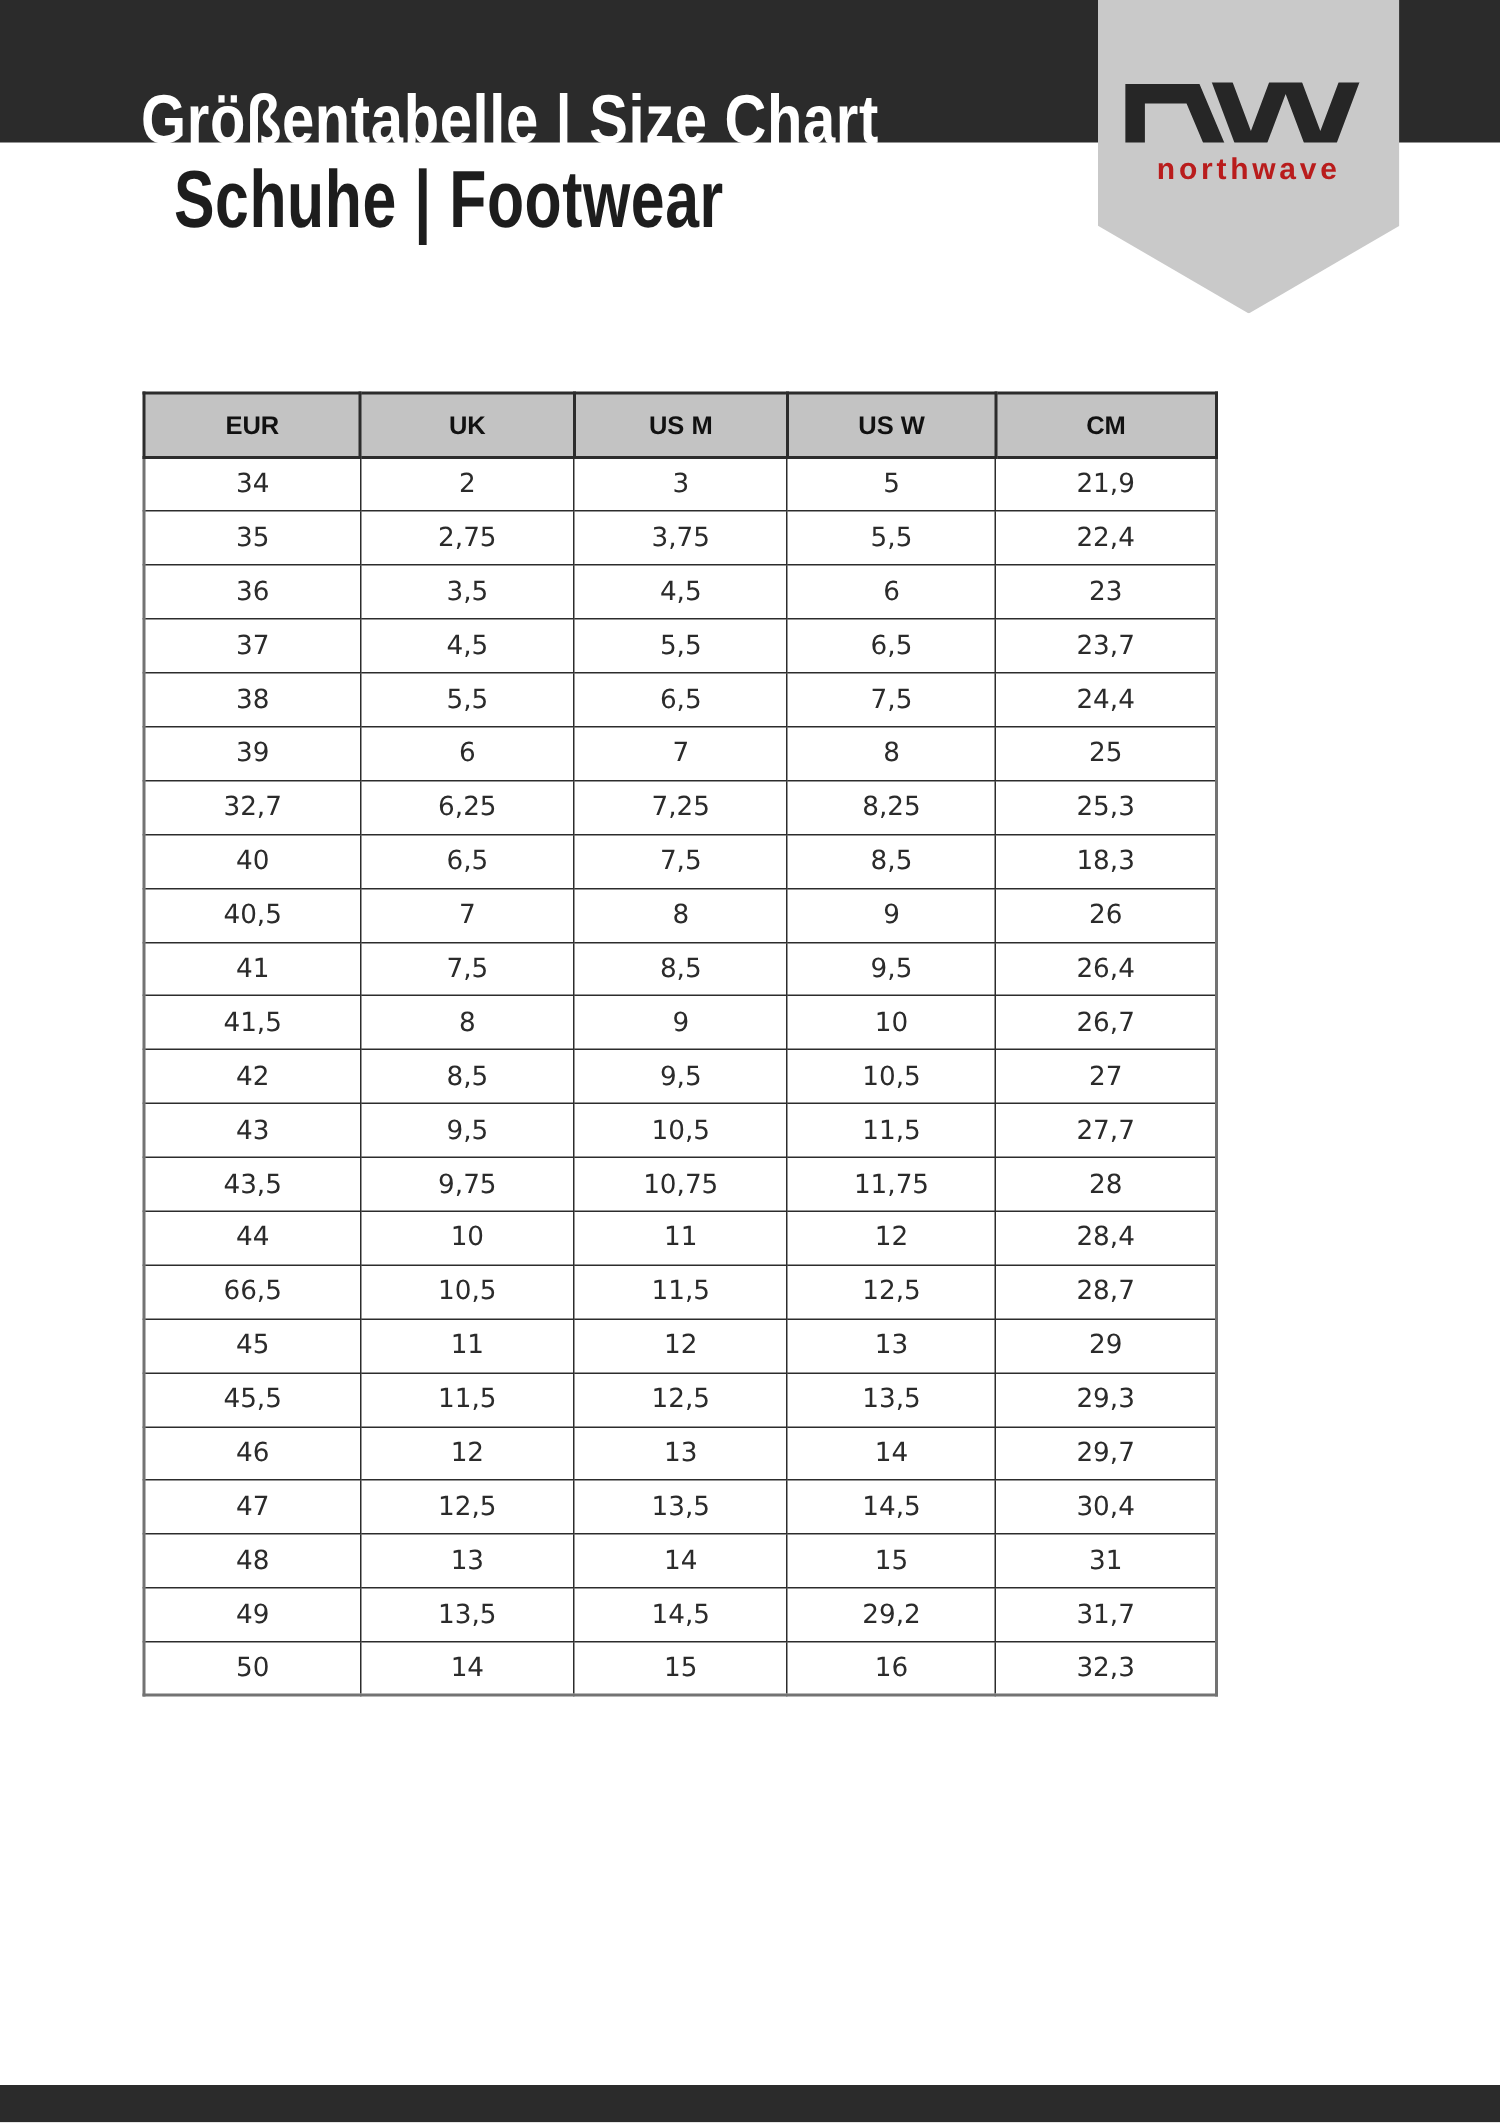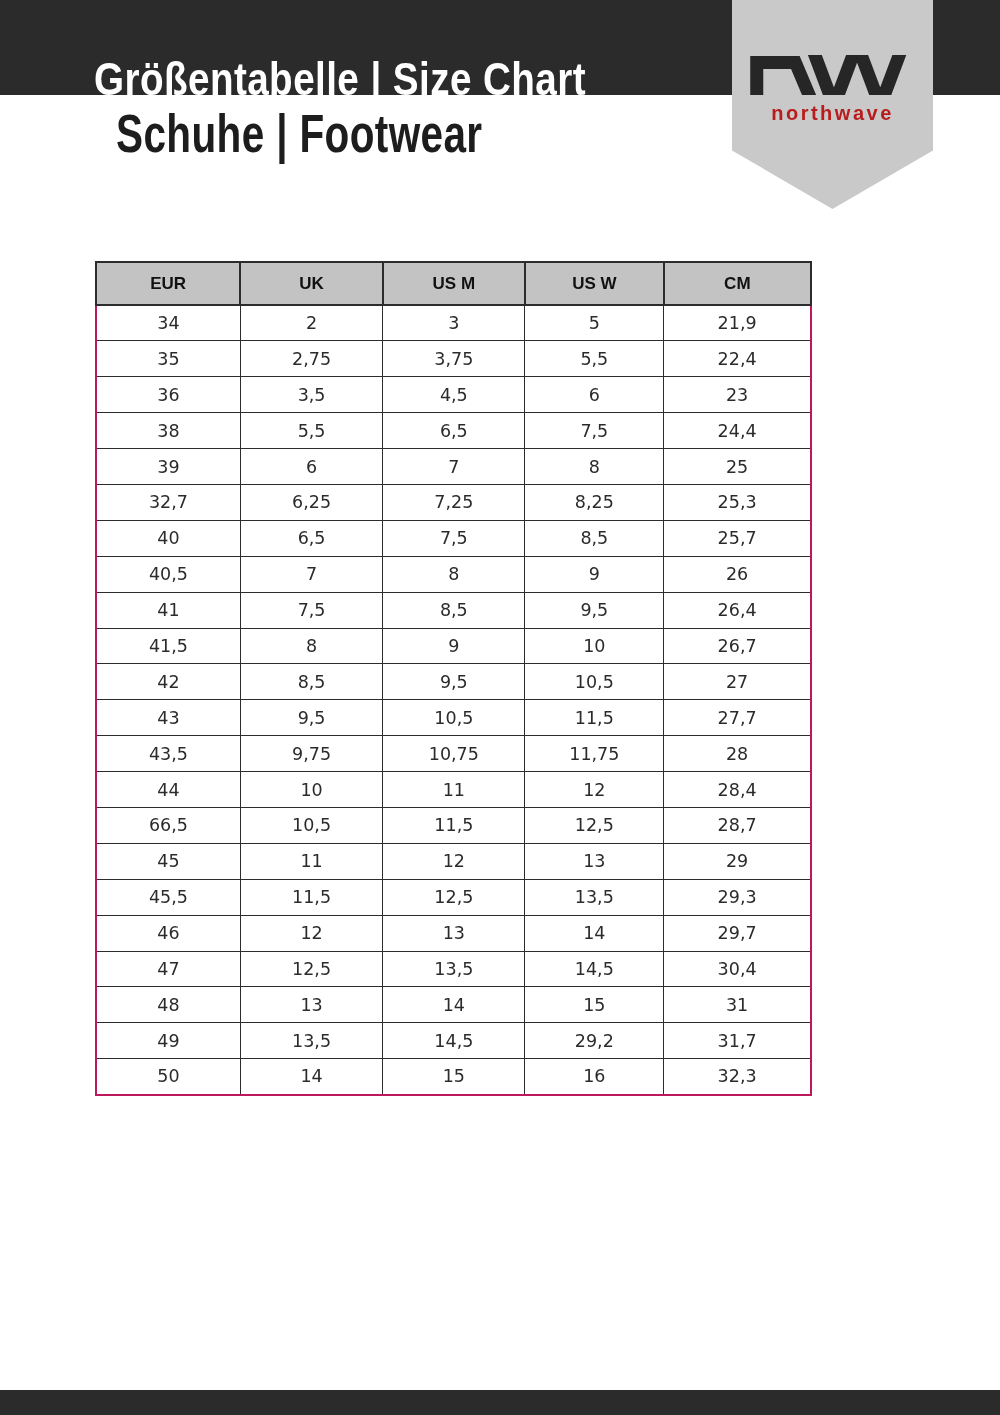--- a/index.html
+++ b/index.html
@@ -96,21 +96,21 @@
   table.size-table td {
     height: 35.9px;
     border: 1.5px solid #2c2c2c;
     font-size: 17.5px;
     font-weight: normal;
     color: #2b2b2b;
     text-align: center;
     vertical-align: middle;
     font-family: "DejaVu Sans", "Liberation Sans", sans-serif;
   }
-  table.size-table { border: 2px solid #be185d; }
+  table.size-table { border: 2px solid #737373; }
 
   
   .bottom-band {
     position: absolute;
     left: 0; top: 1390px;
     width: 1000px; height: 25px;
     background: #2b2b2b;
   }
 </style>
 </head>
@@ -165,20 +165,27 @@
           <td>22,4</td>
         </tr>
         <tr>
           <td>36</td>
           <td>3,5</td>
           <td>4,5</td>
           <td>6</td>
           <td>23</td>
         </tr>
         <tr>
+          <td>37</td>
+          <td>4,5</td>
+          <td>5,5</td>
+          <td>6,5</td>
+          <td>23,7</td>
+        </tr>
+        <tr>
           <td>38</td>
           <td>5,5</td>
           <td>6,5</td>
           <td>7,5</td>
           <td>24,4</td>
         </tr>
         <tr>
           <td>39</td>
           <td>6</td>
           <td>7</td>
@@ -190,21 +197,21 @@
           <td>6,25</td>
           <td>7,25</td>
           <td>8,25</td>
           <td>25,3</td>
         </tr>
         <tr>
           <td>40</td>
           <td>6,5</td>
           <td>7,5</td>
           <td>8,5</td>
-          <td>25,7</td>
+          <td>18,3</td>
         </tr>
         <tr>
           <td>40,5</td>
           <td>7</td>
           <td>8</td>
           <td>9</td>
           <td>26</td>
         </tr>
         <tr>
           <td>41</td>

